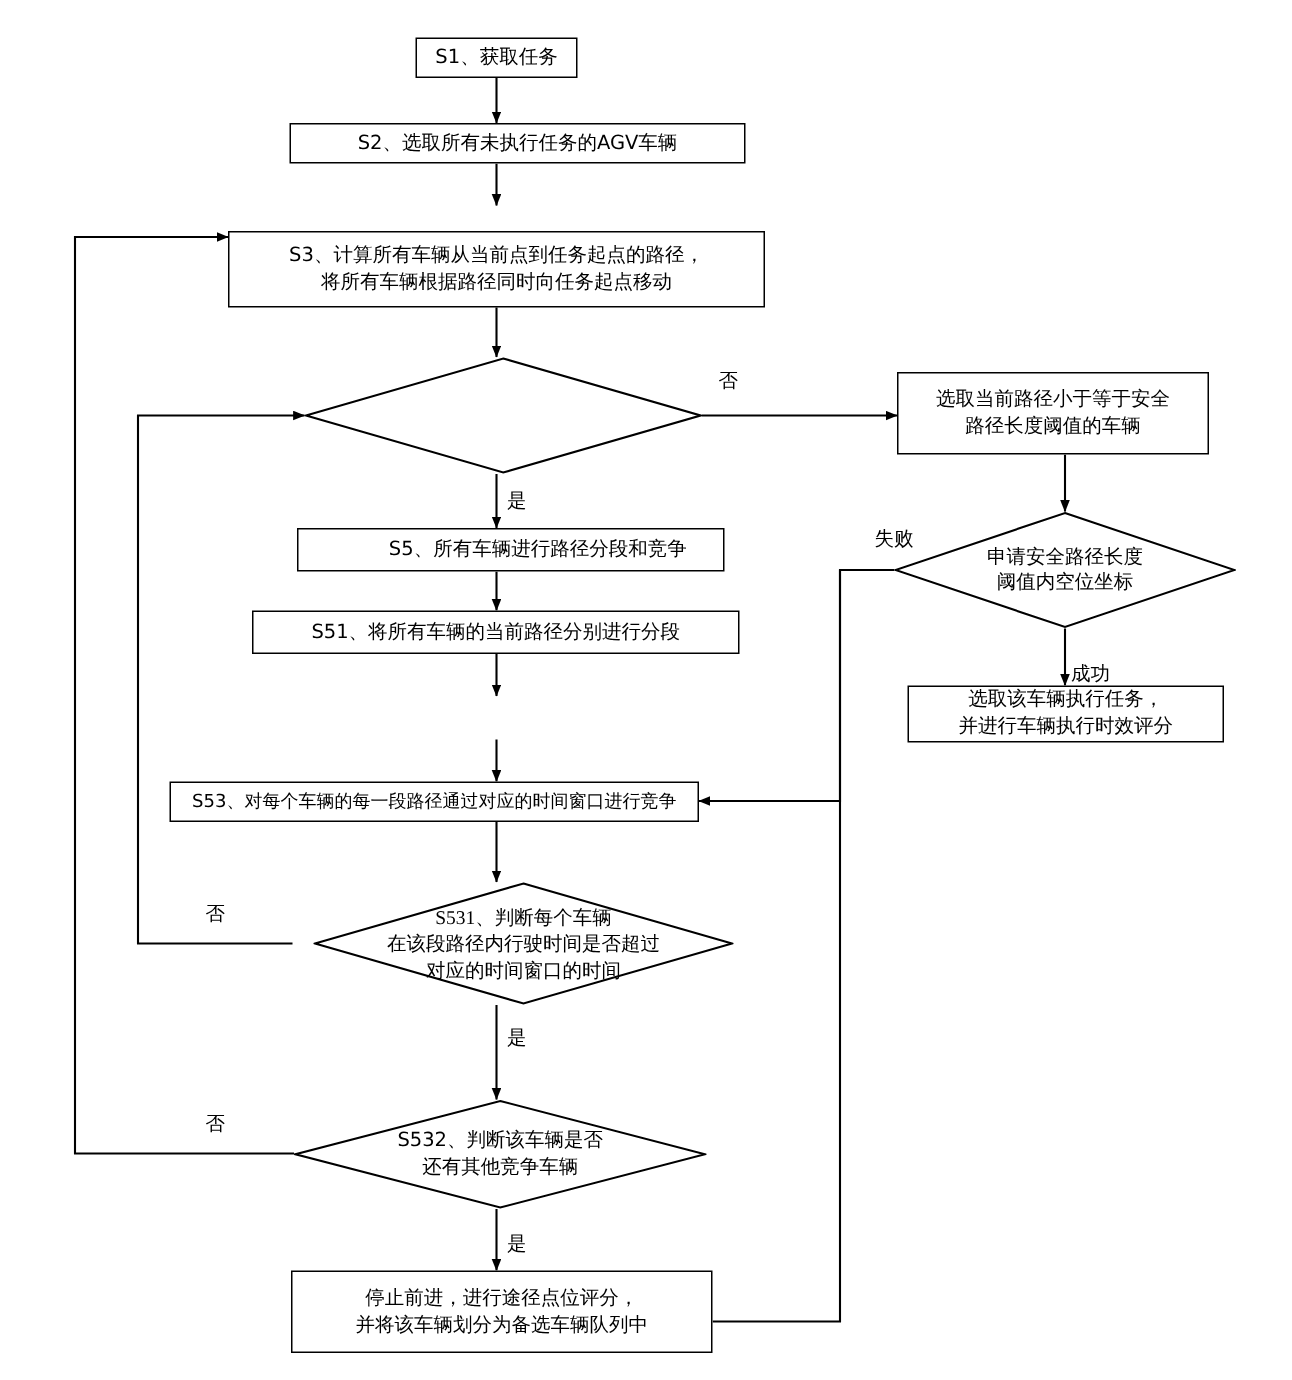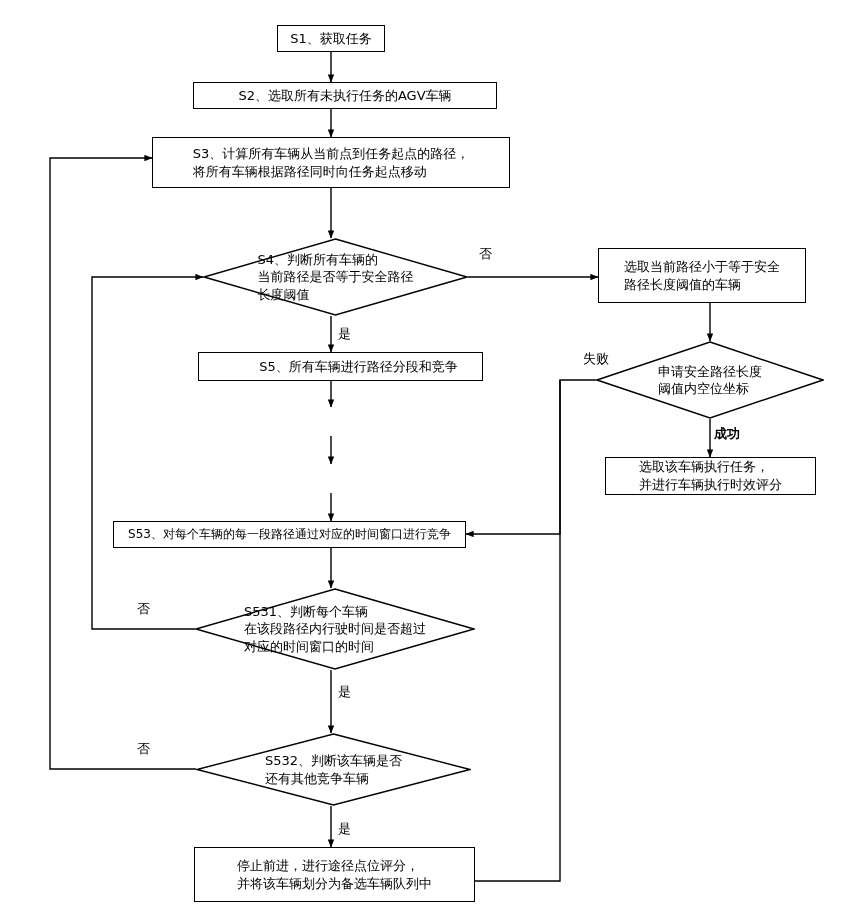--- a/index.html
+++ b/index.html
@@ -1,19 +1,19 @@
 <!DOCTYPE html>
 <html><head>
 <meta charset="utf-8">
 <style>
   html,body{margin:0;padding:0;background:#ffffff;}
   body{font-family:"DejaVu Sans","Liberation Sans",sans-serif;}
   #canvas{position:relative;width:861px;height:920px;background:#ffffff;overflow:hidden;}
   svg.wires{position:absolute;left:0;top:0;width:861px;height:920px;pointer-events:none;}
-  .node{position:absolute;box-sizing:border-box;display:flex;align-items:center;justify-content:center;color:#000;}
+  .node{position:absolute;box-sizing:border-box;display:flex;align-items:center;justify-content:center;text-align:center;color:#000;}
   .proc{border:1px solid #000;background:#ffffff;}
   .proc .txt{line-height:1.35;padding:2px 6px;white-space:pre-line;}
   .dia{background:transparent;}
   .dia .shape{position:absolute;left:0;top:0;width:100%;height:100%;}
   .dia .txt{position:relative;z-index:2;line-height:1.32;white-space:pre-line;}
   .edgelabel{position:absolute;color:#000;background:transparent;white-space:nowrap;}
   .fs13{font-size:13px;}
   .fs12{font-size:12px;}
 </style>
 </head>
@@ -66,32 +66,29 @@
   </svg>
 
   <div class="node proc fs13" style="left:277px;top:25px;width:108px;height:27px;">
     <span class="txt">S1、获取任务</span>
   </div>
 
   <div class="node proc fs13" style="left:193px;top:82px;width:304px;height:27px;">
     <span class="txt">S2、选取所有未执行任务的AGV车辆</span>
   </div>
 
-  <div class="node proc fs13" style="left:152px;top:137px;width:358px;height:51px;">
+  <div class="node proc fs13" style="left:152px;top:154px;width:358px;height:51px;">
     <span class="txt">S3、计算所有车辆从当前点到任务起点的路径，
 将所有车辆根据路径同时向任务起点移动</span>
   </div>
 
   <div class="node dia fs13" style="left:203px;top:238px;width:265px;height:78px;">
     <svg class="shape" viewBox="0 0 265 78" preserveAspectRatio="none">
       <polygon points="132.5,1 264,39 132.5,77 1,39" fill="#ffffff" stroke="#000" stroke-width="1.4"></polygon>
     </svg>
-    <span class="txt">S4、判断所有车辆的
-当前路径是否等于安全路径
-长度阈值</span>
   </div>
 
   <div class="node proc fs13" style="left:598px;top:248px;width:208px;height:55px;">
     <span class="txt">选取当前路径小于等于安全
 路径长度阈值的车辆</span>
   </div>
 
   <div class="node dia fs13" style="left:596px;top:341px;width:228px;height:78px;">
     <svg class="shape" viewBox="0 0 228 78" preserveAspectRatio="none">
       <polygon points="114,1 227,39 114,77 1,39" fill="#ffffff" stroke="#000" stroke-width="1.4"></polygon>
@@ -102,27 +99,30 @@
 
   <div class="node proc fs13" style="left:605px;top:457px;width:211px;height:38px;">
     <span class="txt">选取该车辆执行任务，
 并进行车辆执行时效评分</span>
   </div>
 
   <div class="node proc fs13" style="left:198px;top:352px;width:285px;height:29px;padding-left:36px;">
     <span class="txt">S5、所有车辆进行路径分段和竞争</span>
   </div>
 
+  <div class="node proc fs13" style="left:168px;top:407px;width:325px;height:29px;">
+    <span class="txt">S51、将所有车辆的当前路径分别进行分段</span>
+  </div>
 
 
   <div class="node proc fs12" style="left:113px;top:521px;width:353px;height:27px;">
     <span class="txt">S53、对每个车辆的每一段路径通过对应的时间窗口进行竞争</span>
   </div>
 
-  <div class="node dia fs13" style="left:195px;top:588px;width:280px;height:82px;">
+  <div class="node dia fs13" style="left:209px;top:588px;width:280px;height:82px;font-family:Liberation Serif, serif;">
     <svg class="shape" viewBox="0 0 280 82" preserveAspectRatio="none">
       <polygon points="140,1 279,41 140,81 1,41" fill="#ffffff" stroke="#000" stroke-width="1.4"></polygon>
     </svg>
     <span class="txt">S531、判断每个车辆
 在该段路径内行驶时间是否超过
 对应的时间窗口的时间</span>
   </div>
 
   <div class="node dia fs13" style="left:196px;top:733px;width:275px;height:73px;">
     <svg class="shape" viewBox="0 0 275 73" preserveAspectRatio="none">
@@ -133,19 +133,19 @@
   </div>
 
   <div class="node proc fs13" style="left:194px;top:847px;width:281px;height:55px;">
     <span class="txt">停止前进，进行途径点位评分，
 并将该车辆划分为备选车辆队列中</span>
   </div>
 
   <div class="edgelabel fs13" style="left:479px;top:245px;">否</div>
   <div class="edgelabel fs13" style="left:338px;top:325px;">是</div>
   <div class="edgelabel fs13" style="left:551px;top:350px;margin-left:32px;">失败</div>
-  <div class="edgelabel fs13" style="left:714px;top:425px;font-weight:bold;">成功</div>
+  <div class="edgelabel fs13" style="left:714px;top:440px;">成功</div>
   <div class="edgelabel fs13" style="left:137px;top:600px;">否</div>
   <div class="edgelabel fs13" style="left:338px;top:683px;">是</div>
   <div class="edgelabel fs13" style="left:137px;top:740px;">否</div>
   <div class="edgelabel fs13" style="left:338px;top:820px;">是</div>
 
 </div>
 
 </body></html>

